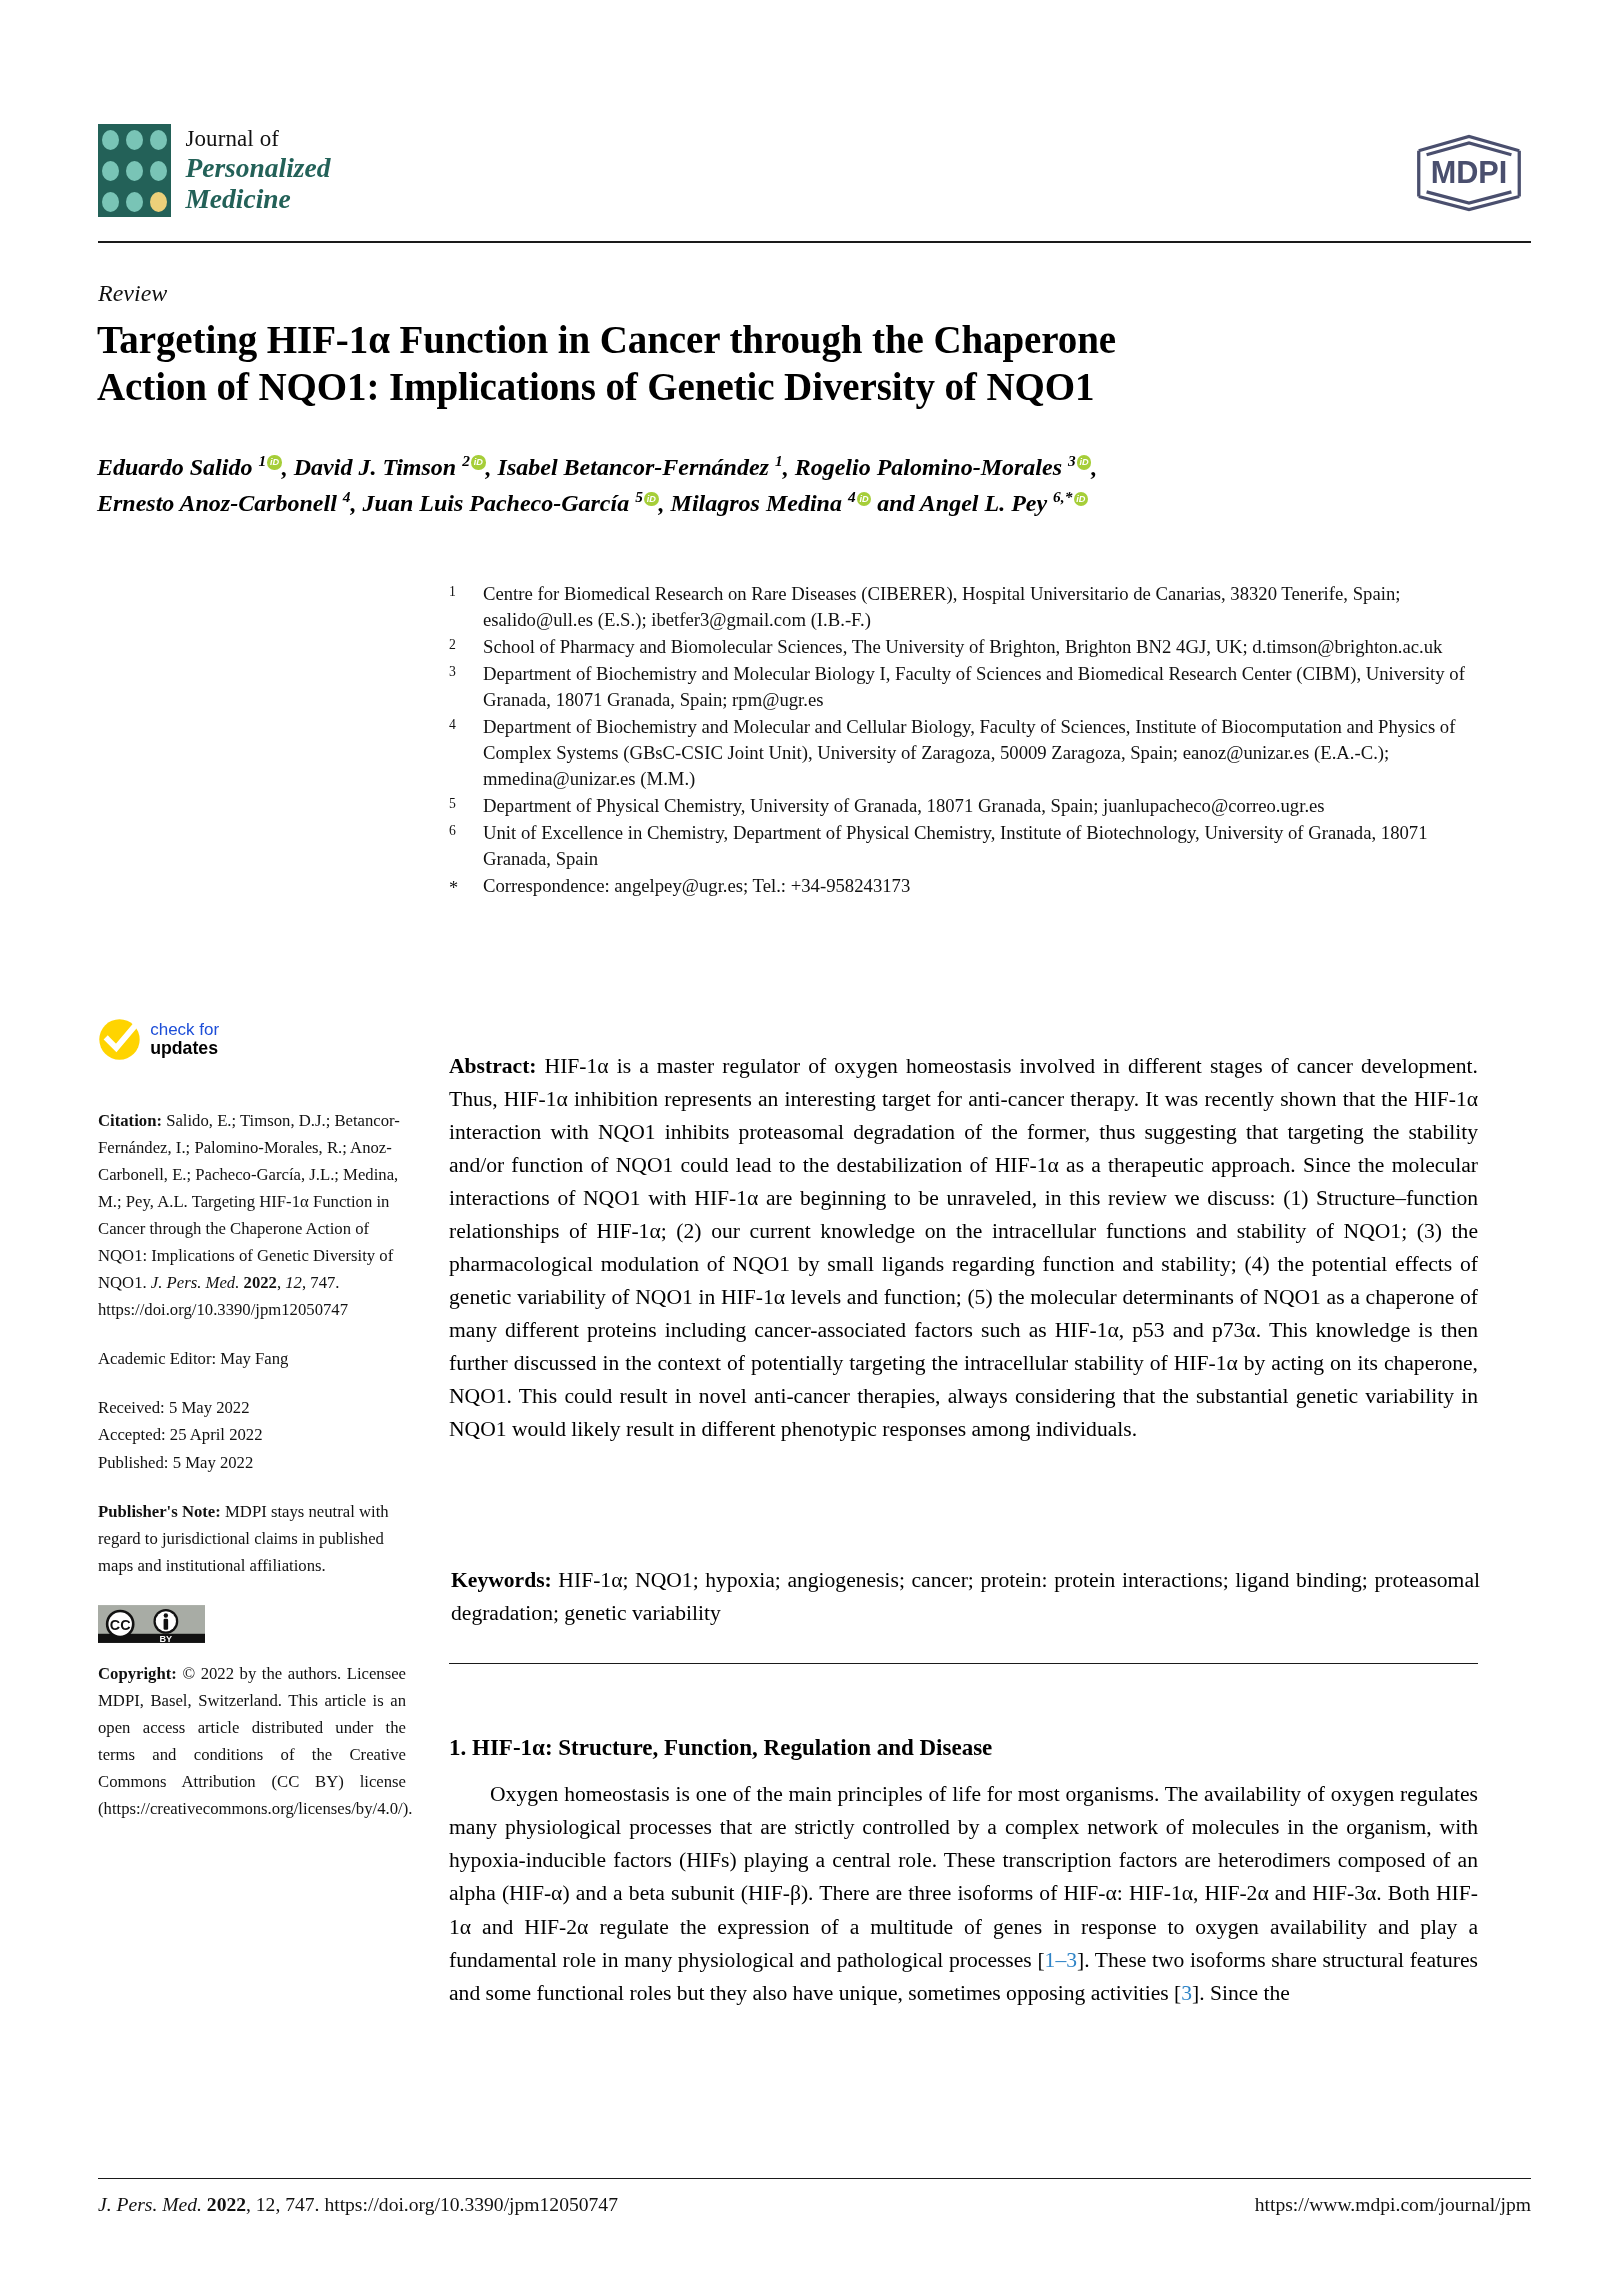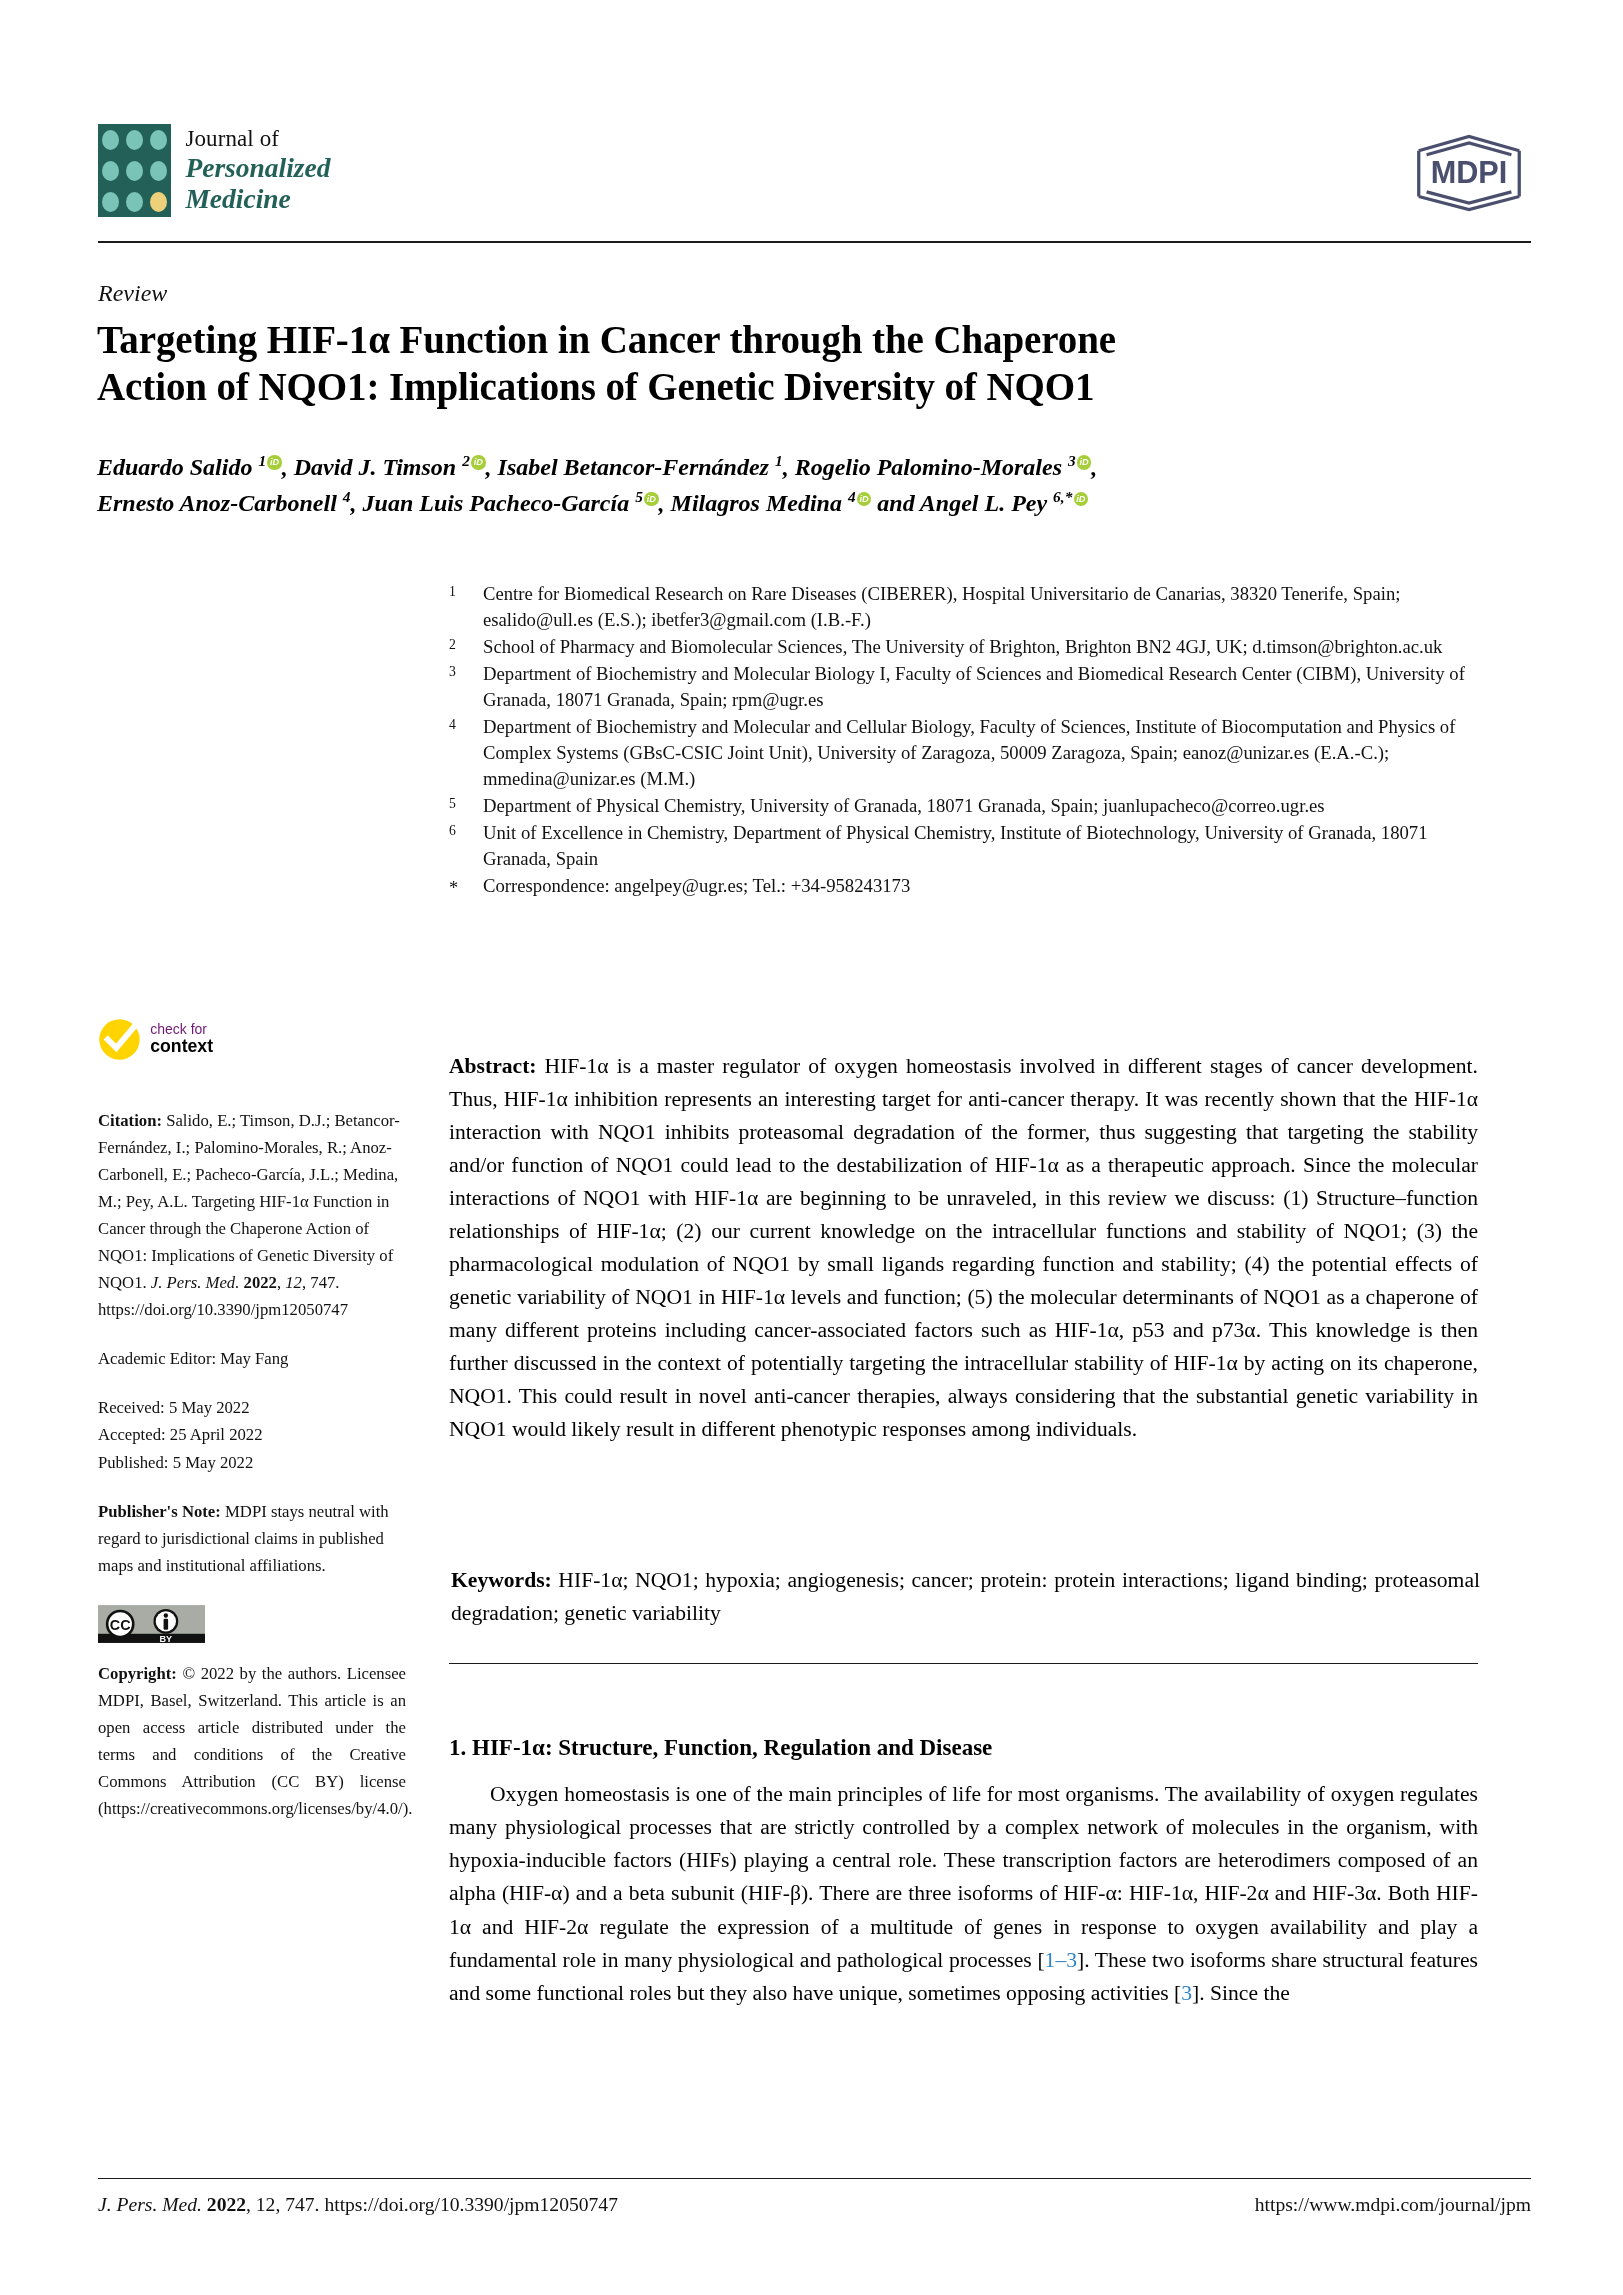--- a/index.html
+++ b/index.html
@@ -250,21 +250,21 @@
     width: 43px;
     height: 43px;
     flex: 0 0 43px;
     position: relative;
   }
   .cu-text {
     margin-left: 9.2px;
     font-family: "Liberation Sans", sans-serif;
     line-height: 1.12;
   }
-  .cu-text .t1 { font-size: 14px; color: #701a75; }
+  .cu-text .t1 { font-size: 17px; color: #1d4ed8; }
   .cu-text .t2 { font-size: 17.7px; font-weight: bold; color: #000; }
 
   .cit-block { text-align: left; margin-bottom: 22px; margin-top: 46px; }
   .cit-block b { font-weight: bold; }
   .cit-block i { font-style: italic; }
 
   .editor-block { margin-bottom: 22px; }
   .dates-block { margin-bottom: 22px; }
   .dates-block div { margin-bottom: 0px; }
 
@@ -410,21 +410,21 @@
 
     <div class="check-updates">
       <div class="cu-badge">
         <svg viewBox="0 0 66 66" width="43" height="43">
           <circle cx="33" cy="33" r="31" fill="#ffd400"></circle>
           <path d="M15 33 L28 46 L55 14" fill="none" stroke="#ffffff" stroke-width="9" stroke-linecap="square" stroke-linejoin="miter"></path>
         </svg>
       </div>
       <div class="cu-text">
         <div class="t1">check for</div>
-        <div class="t2">context</div>
+        <div class="t2">updates</div>
       </div>
     </div>
 
     <div class="cit-block">
       <b>Citation:</b><span> Salido, E.; Timson, D.J.; Betancor-Fernández, I.; Palomino-Morales, R.; Anoz-Carbonell, E.; Pacheco-García, J.L.; Medina, M.; Pey, A.L. Targeting HIF-1α Function in Cancer through the Chaperone Action of NQO1: Implications of Genetic Diversity of NQO1. </span><i>J. Pers. Med.</i> <b>2022</b>, <i>12</i>, <span>747</span>.
       <span>https://doi.org/10.3390/</span><span>jpm12050747</span>
     </div>
 
     <div class="editor-block">Academic Editor: May Fang</div>
 

